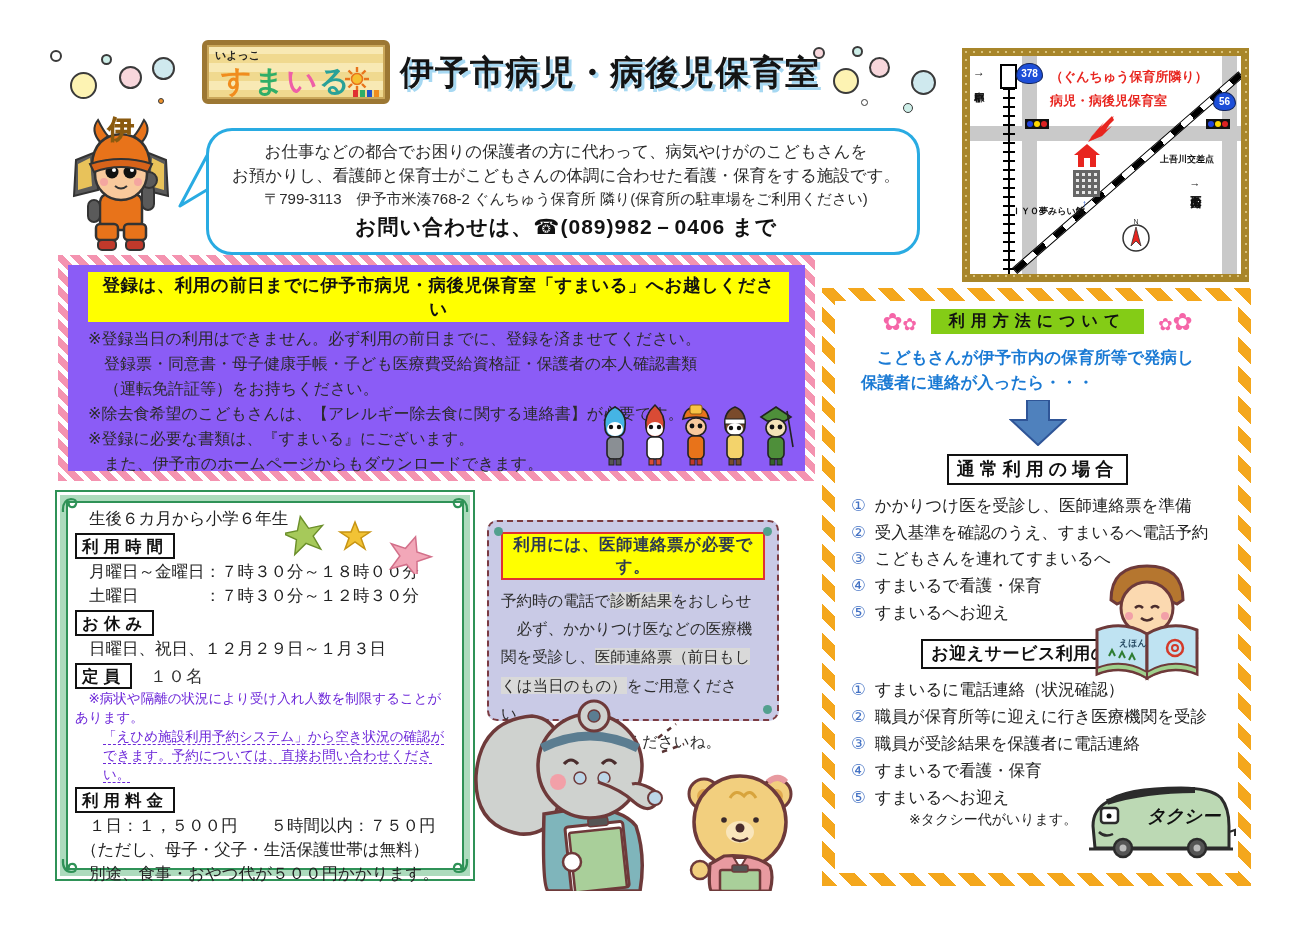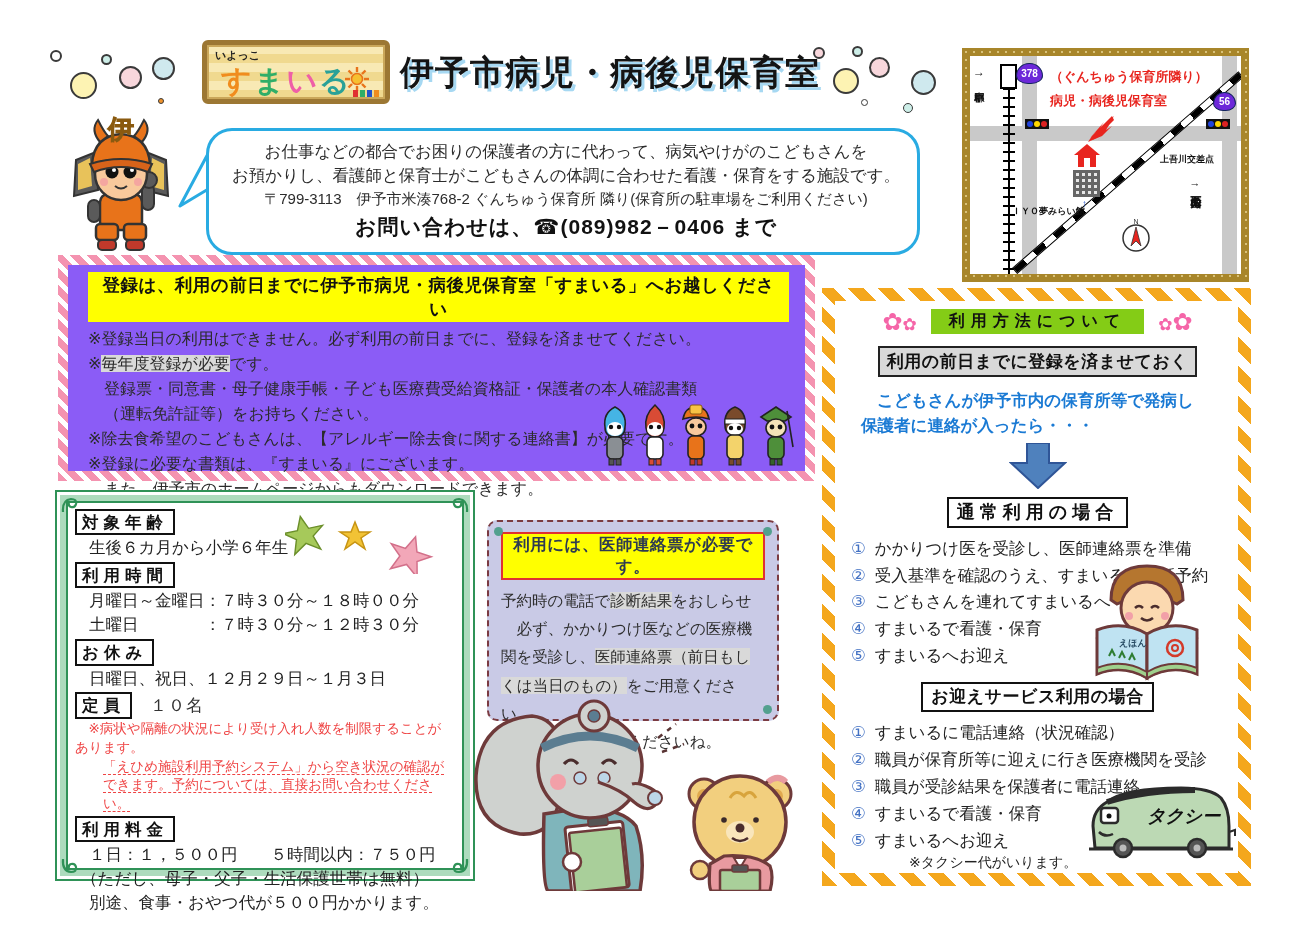--- a/index.html
+++ b/index.html
@@ -59,21 +59,21 @@
   #rail-diag {
     position:absolute; left:42px; top:212px; width:300px; height:8px;
     background:repeating-linear-gradient(90deg,#000 0 13px,#fff 13px 26px);
     border:1px solid #000; transform:rotate(-41deg); transform-origin:0 0;
   }
   #station-rect { position:absolute; left:30px; top:8px; width:17px; height:25px; background:#fff; border:2px solid #000; }
   .map-red { position:absolute; color:#e8251f; font-weight:bold; font-size:13px; white-space:nowrap; }
   .map-label { position:absolute; color:#111; font-weight:bold; font-size:9px; white-space:nowrap; }
   .map-vtext { position:absolute; writing-mode:vertical-rl; color:#111; font-weight:bold; }
   .shield {
-    position:absolute; background:#6d28d9; color:#fff; font-weight:bold;
+    position:absolute; background:#1d4ed8; color:#fff; font-weight:bold;
     display:flex; align-items:center; justify-content:center;
     border:1px solid #12255e;
   }
   #shield-378 { left:46px; top:7px; width:27px; height:21px; font-size:10px; border-radius:50% 50% 46% 46%/62% 62% 40% 40%; }
   #shield-56 { left:243px; top:36px; width:23px; height:19px; font-size:10px; border-radius:50% 50% 46% 46%/62% 62% 40% 40%; }
   .tlight { position:absolute; width:24px; height:10px; background:#111; display:flex; align-items:center; justify-content:space-around; padding:0 1px; }
   .tlight i { width:6px; height:6px; border-radius:50%; display:block; }
   #house { position:absolute; left:104px; top:88px; }
   #building {
     position:absolute; left:103px; top:114px; width:27px; height:27px; background:#e8e8e8;
@@ -103,21 +103,21 @@
     position:absolute; left:55px; top:490px; width:420px; height:391px;
     border:2px solid #2f9257; background:#fff;
     box-shadow:inset 0 0 0 3px #fff, inset 0 0 0 9px #addbbd, inset 0 0 0 11px #2f9257;
     padding:15px 18px 0 18px;
   }
   .fac-label {
     display:inline-block; border:2px solid #111; font-weight:900; font-size:16.5px;
     letter-spacing:5px; padding:0 5px; color:#111; margin:2px 0 1px 0; line-height:1.35;
   }
   .fac-val { font-size:16.5px; padding-left:14px; line-height:1.45; color:#222; white-space:nowrap; }
-  .fac-note { font-size:13.5px; line-height:1.4; color:#ef4444; }
+  .fac-note { font-size:13.5px; line-height:1.4; color:#6d28d9; }
   .fac-note.first { text-indent:1em; }
   .fac-note.dashed { text-decoration:underline dashed 1px; text-underline-offset:3px;margin-left:28px; }
   .fac-inline-val { font-size:17px; margin-left:18px; font-weight:normal; letter-spacing:1px;text-align:right; }
   .corner-curl { position:absolute; width:20px; height:20px; }
   #fac-stars { position:absolute; left:228px; top:22px; width:180px; height:60px; }
   
   #med {
     position:absolute; left:487px; top:520px; width:292px; height:201px;
     background:#c9cae6; border:2px dashed #7b3b41; border-radius:10px;
     padding:10px 12px 0 12px;
@@ -310,21 +310,20 @@
         <polygon points="16,11 21,30 16,25 11,30" fill="#e8251f" stroke="#333" stroke-width="0.8"></polygon>
       </svg>
     </div>
   </div>
 
   <div id="reg">
     <div class="reg-title">
       <span>登録は、利用の前日までに伊予市病児・病後児保育室「すまいる」へお越しください</span>
     </div>
     <p>※登録当日の利用はできません。必ず利用の前日までに、登録を済ませてください。</p>
-    <p><span>※</span><span class="hl-gray">毎年度登録が必要</span><span>です。</span></p>
     <p class="indent">登録票・同意書・母子健康手帳・子ども医療費受給資格証・保護者の本人確認書類</p>
     <p class="indent">（運転免許証等）をお持ちください。</p>
     <p>※除去食希望のこどもさんは、【アレルギー除去食に関する連絡書】が必要です。</p>
     <p>※登録に必要な書類は、『すまいる』にございます。</p>
     <p class="indent">また、伊予市のホームページからもダウンロードできます。</p>
     <svg id="reg-mascots" width="198" height="64" viewBox="0 0 198 64">
 
       <g>
         <path d="M18 4 Q30 10 28 24 Q28 34 18 34 Q8 34 8 24 Q6 10 18 4 Z" fill="#45b4e5" stroke="#222" stroke-width="1.6"></path>
         <ellipse cx="18" cy="26" rx="8" ry="7" fill="#fff"></ellipse>
@@ -395,21 +394,20 @@
       </svg>
 
     <div id="fac-stars">
       <svg width="180" height="60" viewBox="0 0 180 60">
         <path d="M20 2 L26 16 L41 16 L29 25 L34 40 L20 31 L6 40 L11 25 L-1 16 L14 16 Z" transform="rotate(-12 20 20) scale(0.95)" fill="#a6c95a" stroke="#6b8f2a" stroke-width="1.5"></path>
         <path d="M70 8 L74 18 L85 18 L76 24 L80 35 L70 28 L60 35 L64 24 L55 18 L66 18 Z" fill="#f2c335" stroke="#c79413" stroke-width="1.5"></path>
         <path d="M125 22 L131 36 L146 36 L134 45 L139 60 L125 51 L111 60 L116 45 L104 36 L119 36 Z" transform="rotate(18 125 40)" fill="#f2a7b8" stroke="#d3708a" stroke-width="1.5"></path>
       </svg>
     </div>
 
-    <div><span class="fac-label">対象年齢</span></div>
     <div class="fac-val">生後６カ月から小学６年生</div>
     <div><span class="fac-label">利用時間</span></div>
     <div class="fac-val">月曜日～金曜日：７時３０分～１８時００分</div>
     <div class="fac-val">土曜日　　　　：７時３０分～１２時３０分</div>
     <div><span class="fac-label">お休み</span></div>
     <div class="fac-val">日曜日、祝日、１２月２９日～１月３日</div>
     <div>
       <span class="fac-label">定員</span><span class="fac-inline-val">１０名</span>
     </div>
     <div class="fac-note first">※病状や隔離の状況により受け入れ人数を制限することがあります。</div>
@@ -484,23 +482,20 @@
       <rect x="248" y="184" width="40" height="21" rx="2" fill="#a9cf9a" stroke="#6e3a3a" stroke-width="2.5"></rect>
       <rect x="260" y="179" width="16" height="7" rx="2" fill="#555" stroke="#6e3a3a" stroke-width="1.5"></rect>
     </svg>
   </div>
 
   <div id="usage">
     <div class="title-row">
       <span class="flower-cluster"><span class="f-big">✿</span><span class="f-small">✿</span></span>
       <span class="usage-title">利用方法について</span>
       <span class="flower-cluster"><span class="f-small">✿</span><span class="f-big">✿</span></span>
-    </div>
-    <div class="precond-row">
-      <span class="precond">利用の前日までに登録を済ませておく</span>
     </div>
     <div class="trigger">
       <div class="t1">こどもさんが伊予市内の保育所等で発病し</div>
       <div class="t2">保護者に連絡が入ったら・・・</div>
     </div>
     <div class="arrow-row">
       <svg width="58" height="46" viewBox="0 0 58 46">
         <polygon points="18,0 40,0 40,20 56,20 29,45 2,20 18,20" fill="#4f81bd" stroke="#2f5597" stroke-width="2"></polygon>
       </svg>
     </div>

